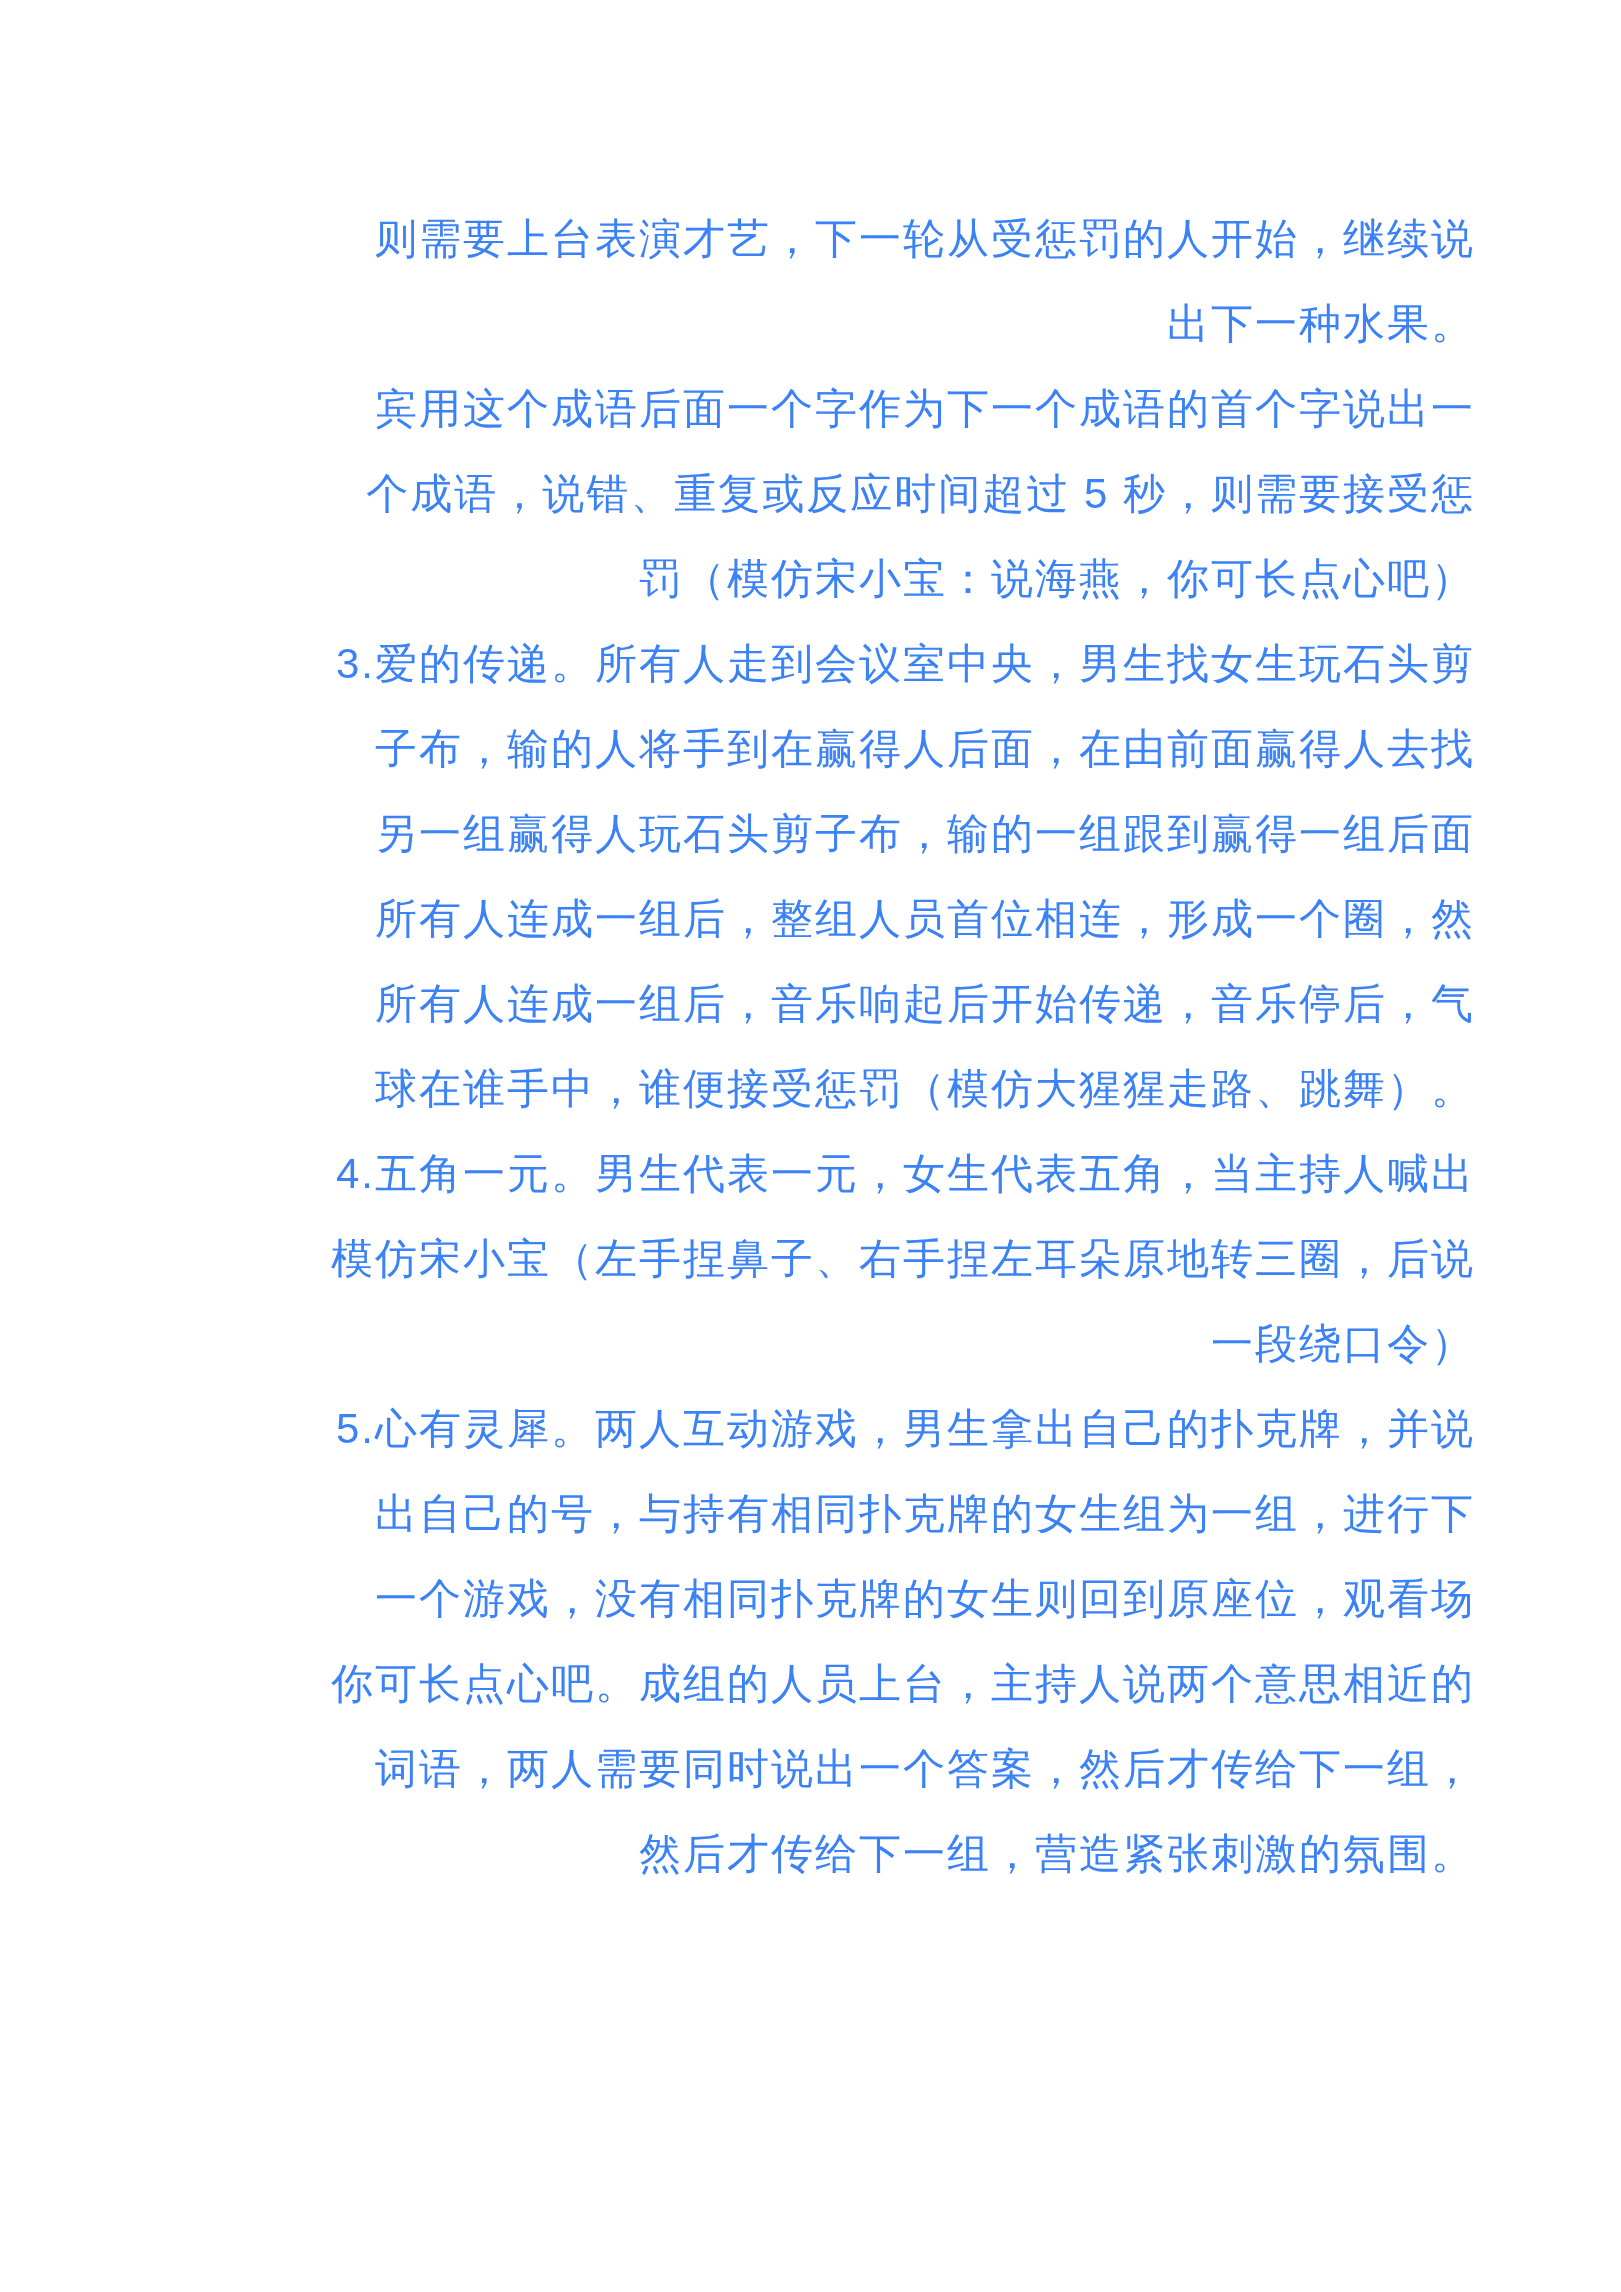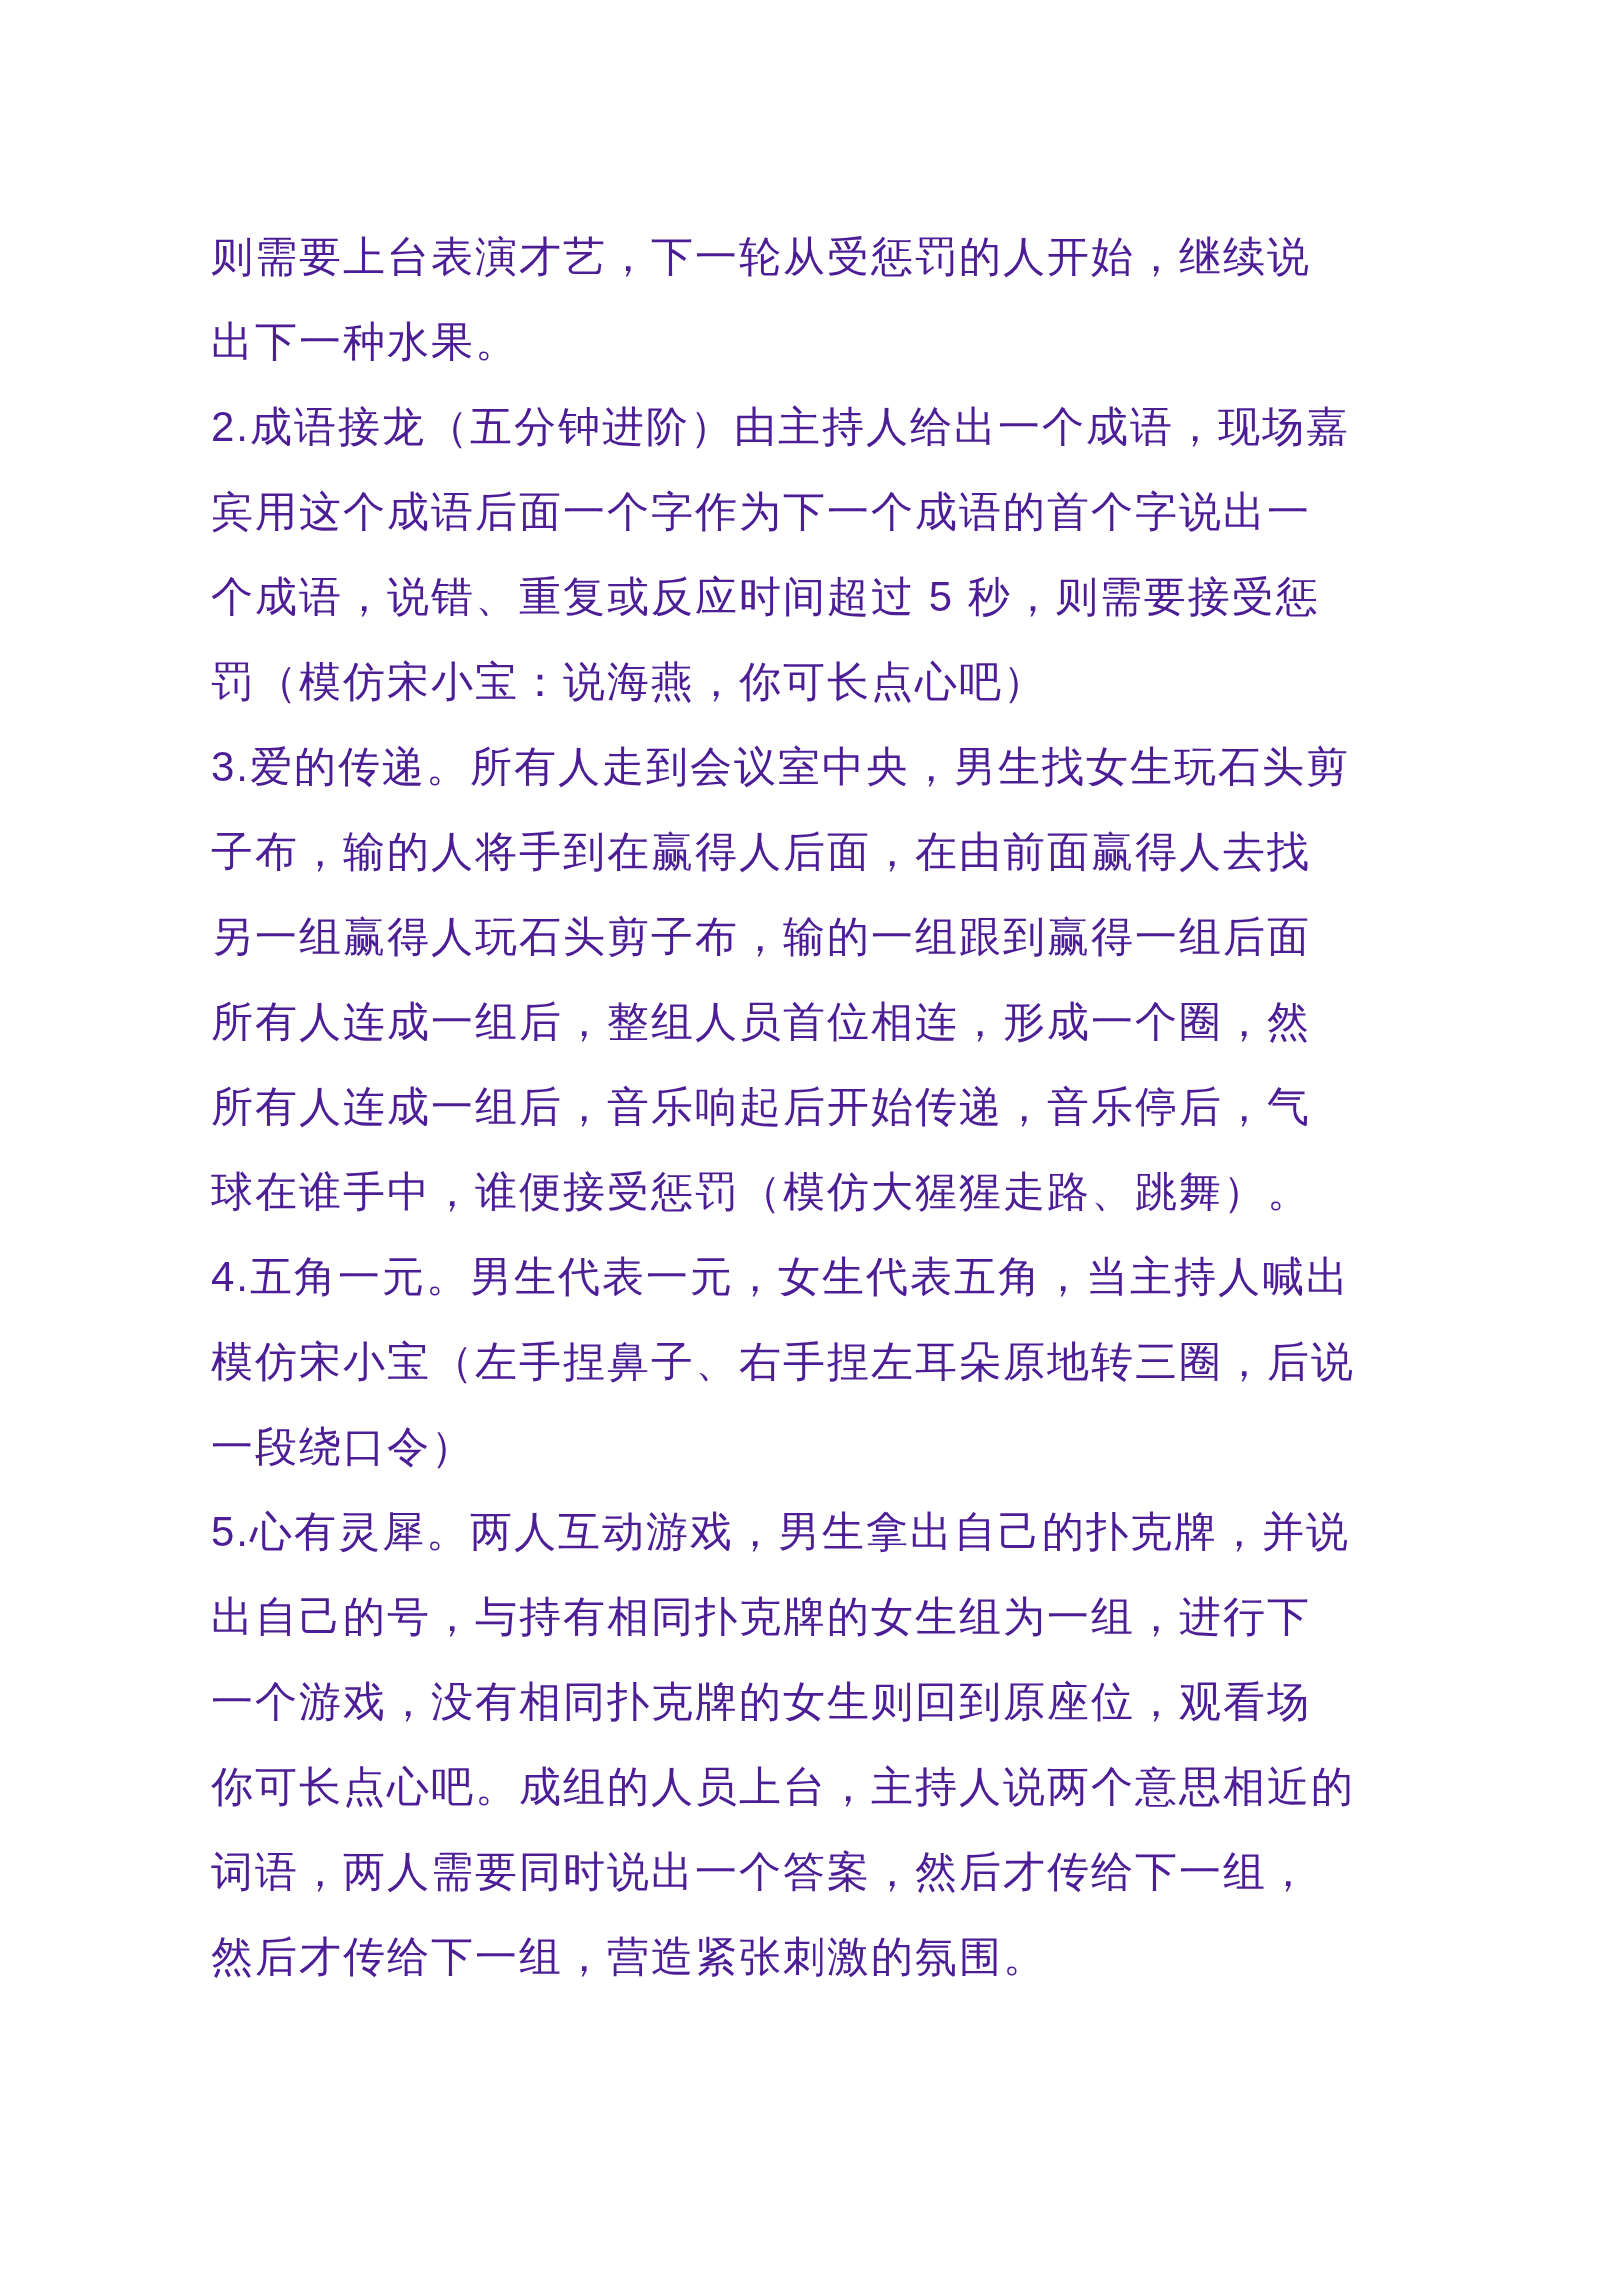--- a/index.html
+++ b/index.html
@@ -17,42 +17,42 @@
     position: absolute;
     left: 0;
     top: 0;
     width: 1621px;
     height: 2293px;
     background: #ffffff;
   }
   .text-block {
     position: absolute;
     left: 211px;
-    top: 214px;
+    top: 196px;
     width: 1264px;
-    color: #4c1d95;
+    color: #3b82f6;
     font-family: "Liberation Sans", sans-serif;
     font-size: 42px;
     font-weight: 400;
     line-height: 85px;
     letter-spacing: 2px;
+    text-align: right;
   }
   .text-line {
     white-space: nowrap;
     height: 85px;
   }
 </style>
 </head>
 <body>
 
 <div class="page">
   <div class="text-block">
     <div class="text-line">则需要上台表演才艺，下一轮从受惩罚的人开始，继续说</div>
     <div class="text-line">出下一种水果。</div>
-    <div class="text-line">2.成语接龙（五分钟进阶）由主持人给出一个成语，现场嘉</div>
     <div class="text-line">宾用这个成语后面一个字作为下一个成语的首个字说出一</div>
     <div class="text-line">个成语，说错、重复或反应时间超过 5 秒，则需要接受惩</div>
     <div class="text-line">罚（模仿宋小宝：说海燕，你可长点心吧）</div>
     <div class="text-line">3.爱的传递。所有人走到会议室中央，男生找女生玩石头剪</div>
     <div class="text-line">子布，输的人将手到在赢得人后面，在由前面赢得人去找</div>
     <div class="text-line">另一组赢得人玩石头剪子布，输的一组跟到赢得一组后面</div>
     <div class="text-line">所有人连成一组后，整组人员首位相连，形成一个圈，然</div>
     <div class="text-line">所有人连成一组后，音乐响起后开始传递，音乐停后，气</div>
     <div class="text-line">球在谁手中，谁便接受惩罚（模仿大猩猩走路、跳舞）。</div>
     <div class="text-line">4.五角一元。男生代表一元，女生代表五角，当主持人喊出</div>

